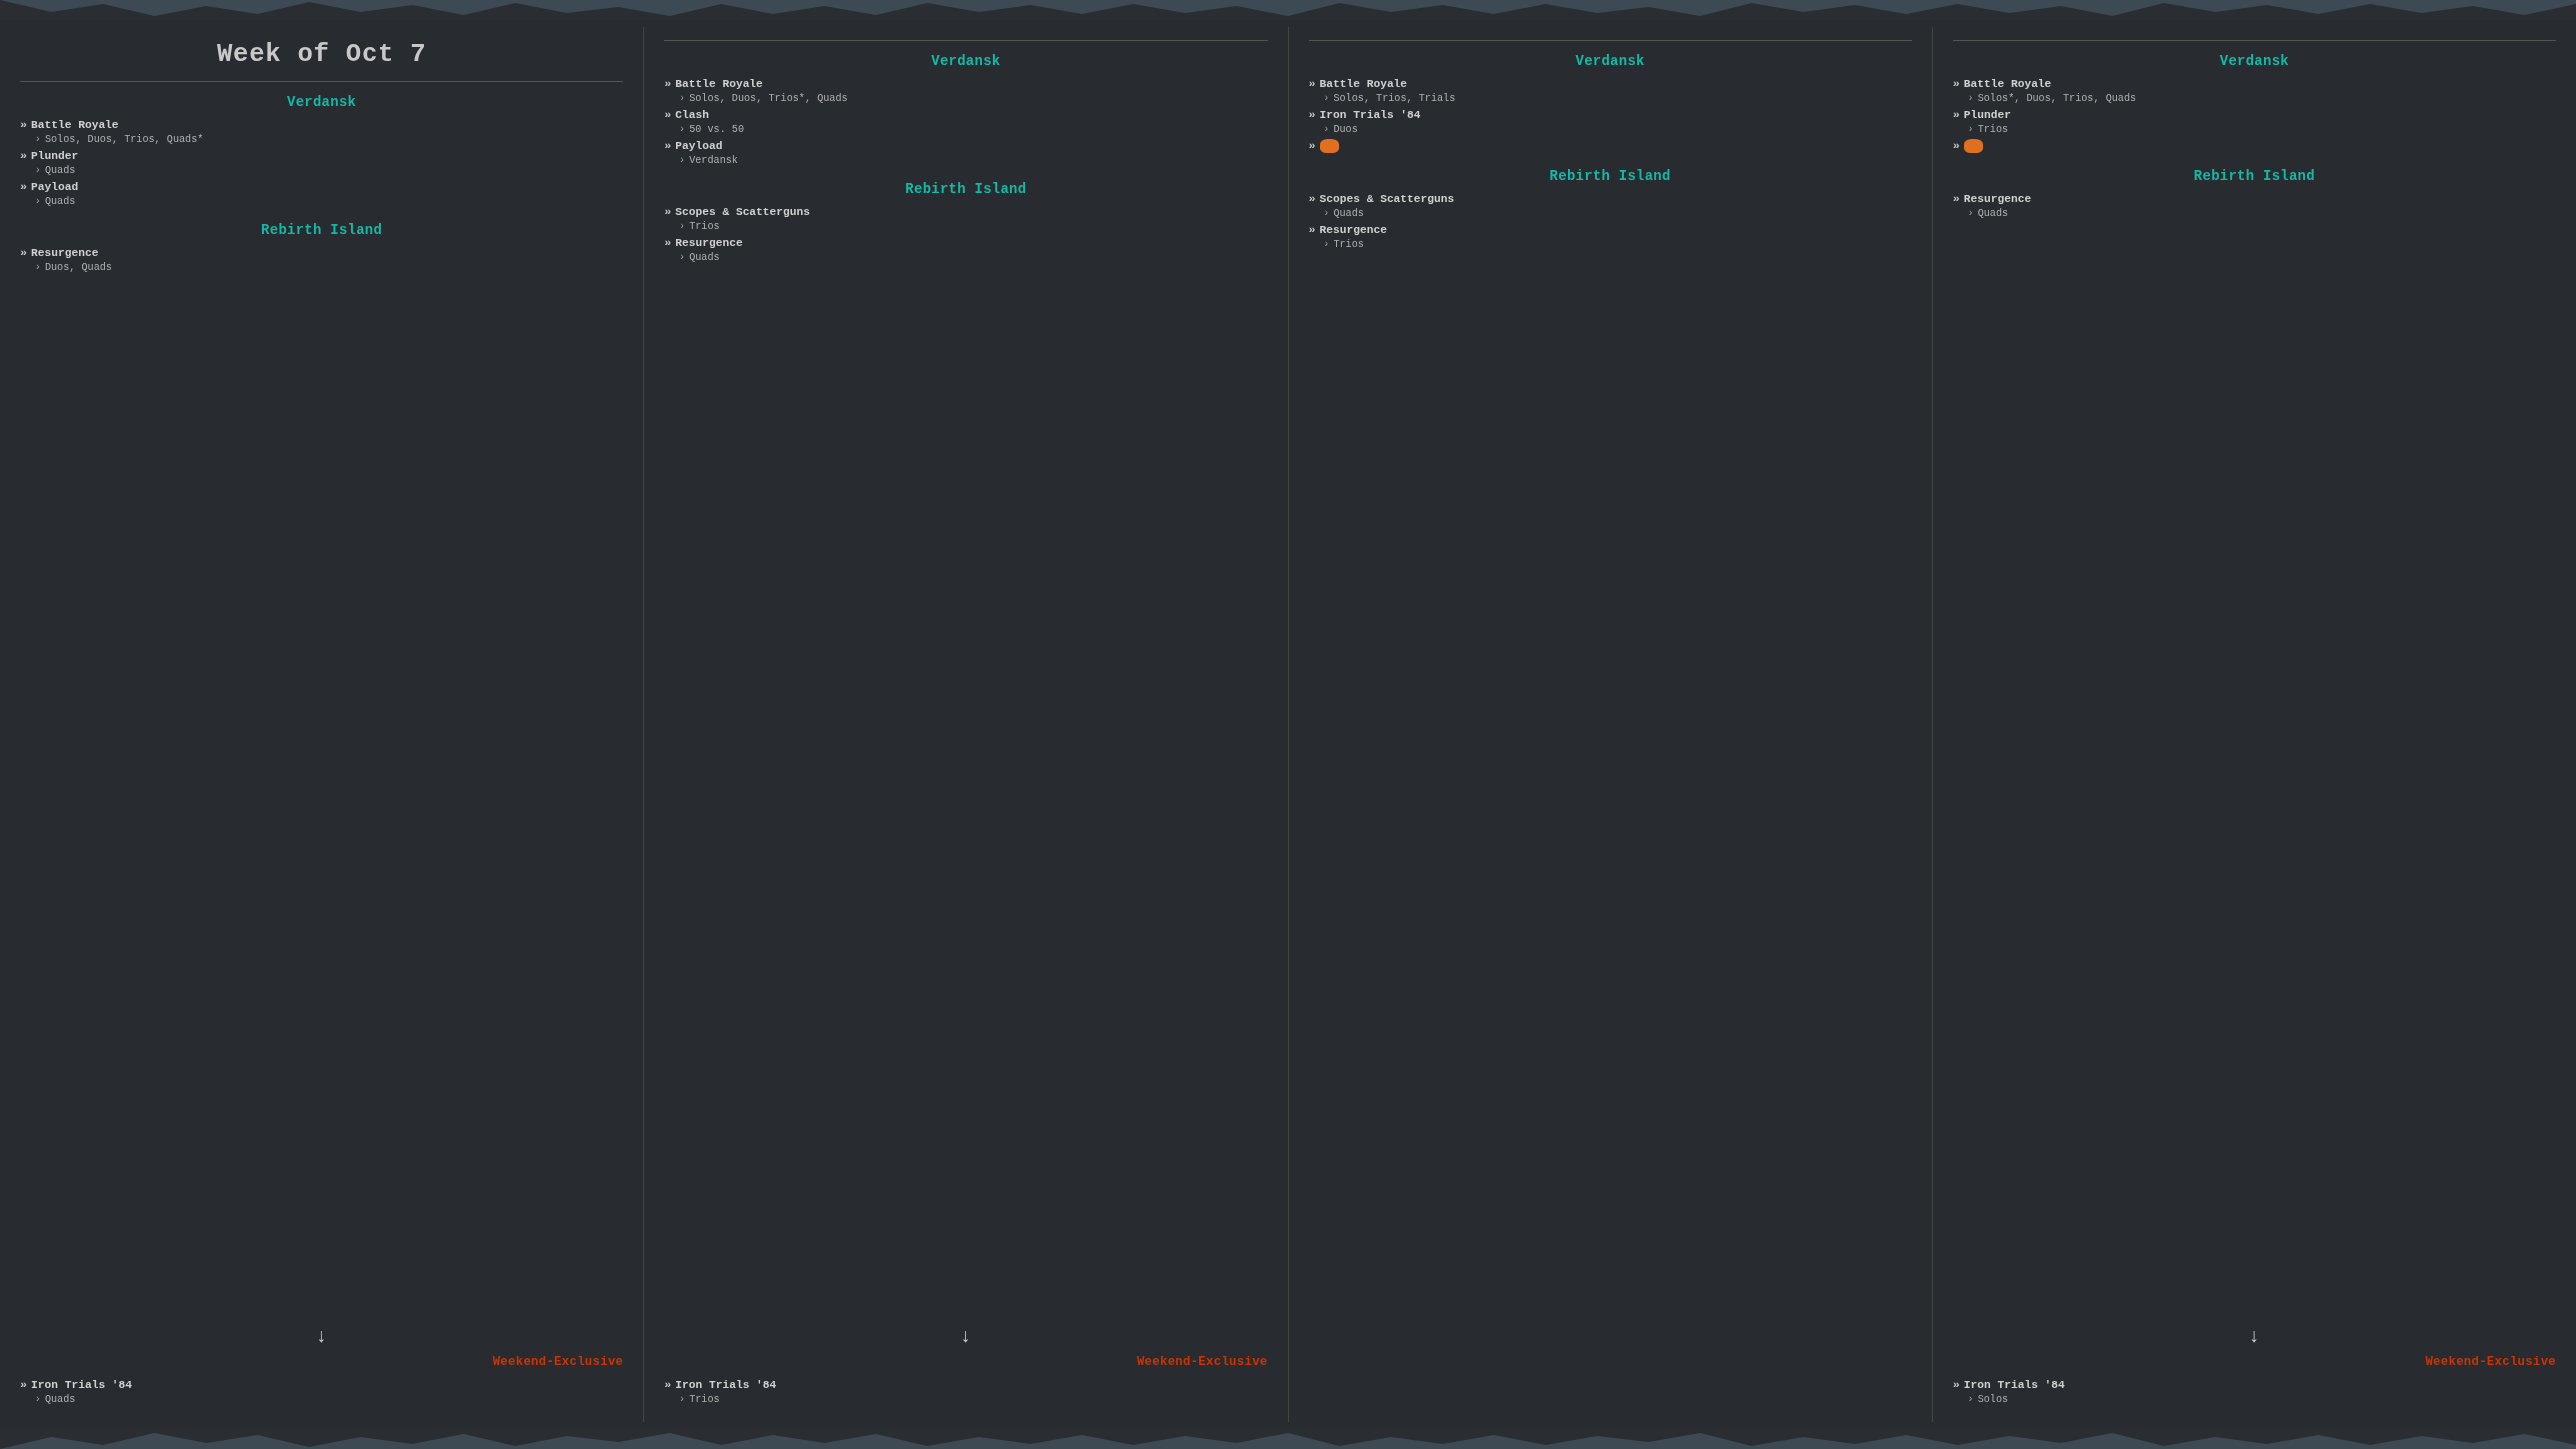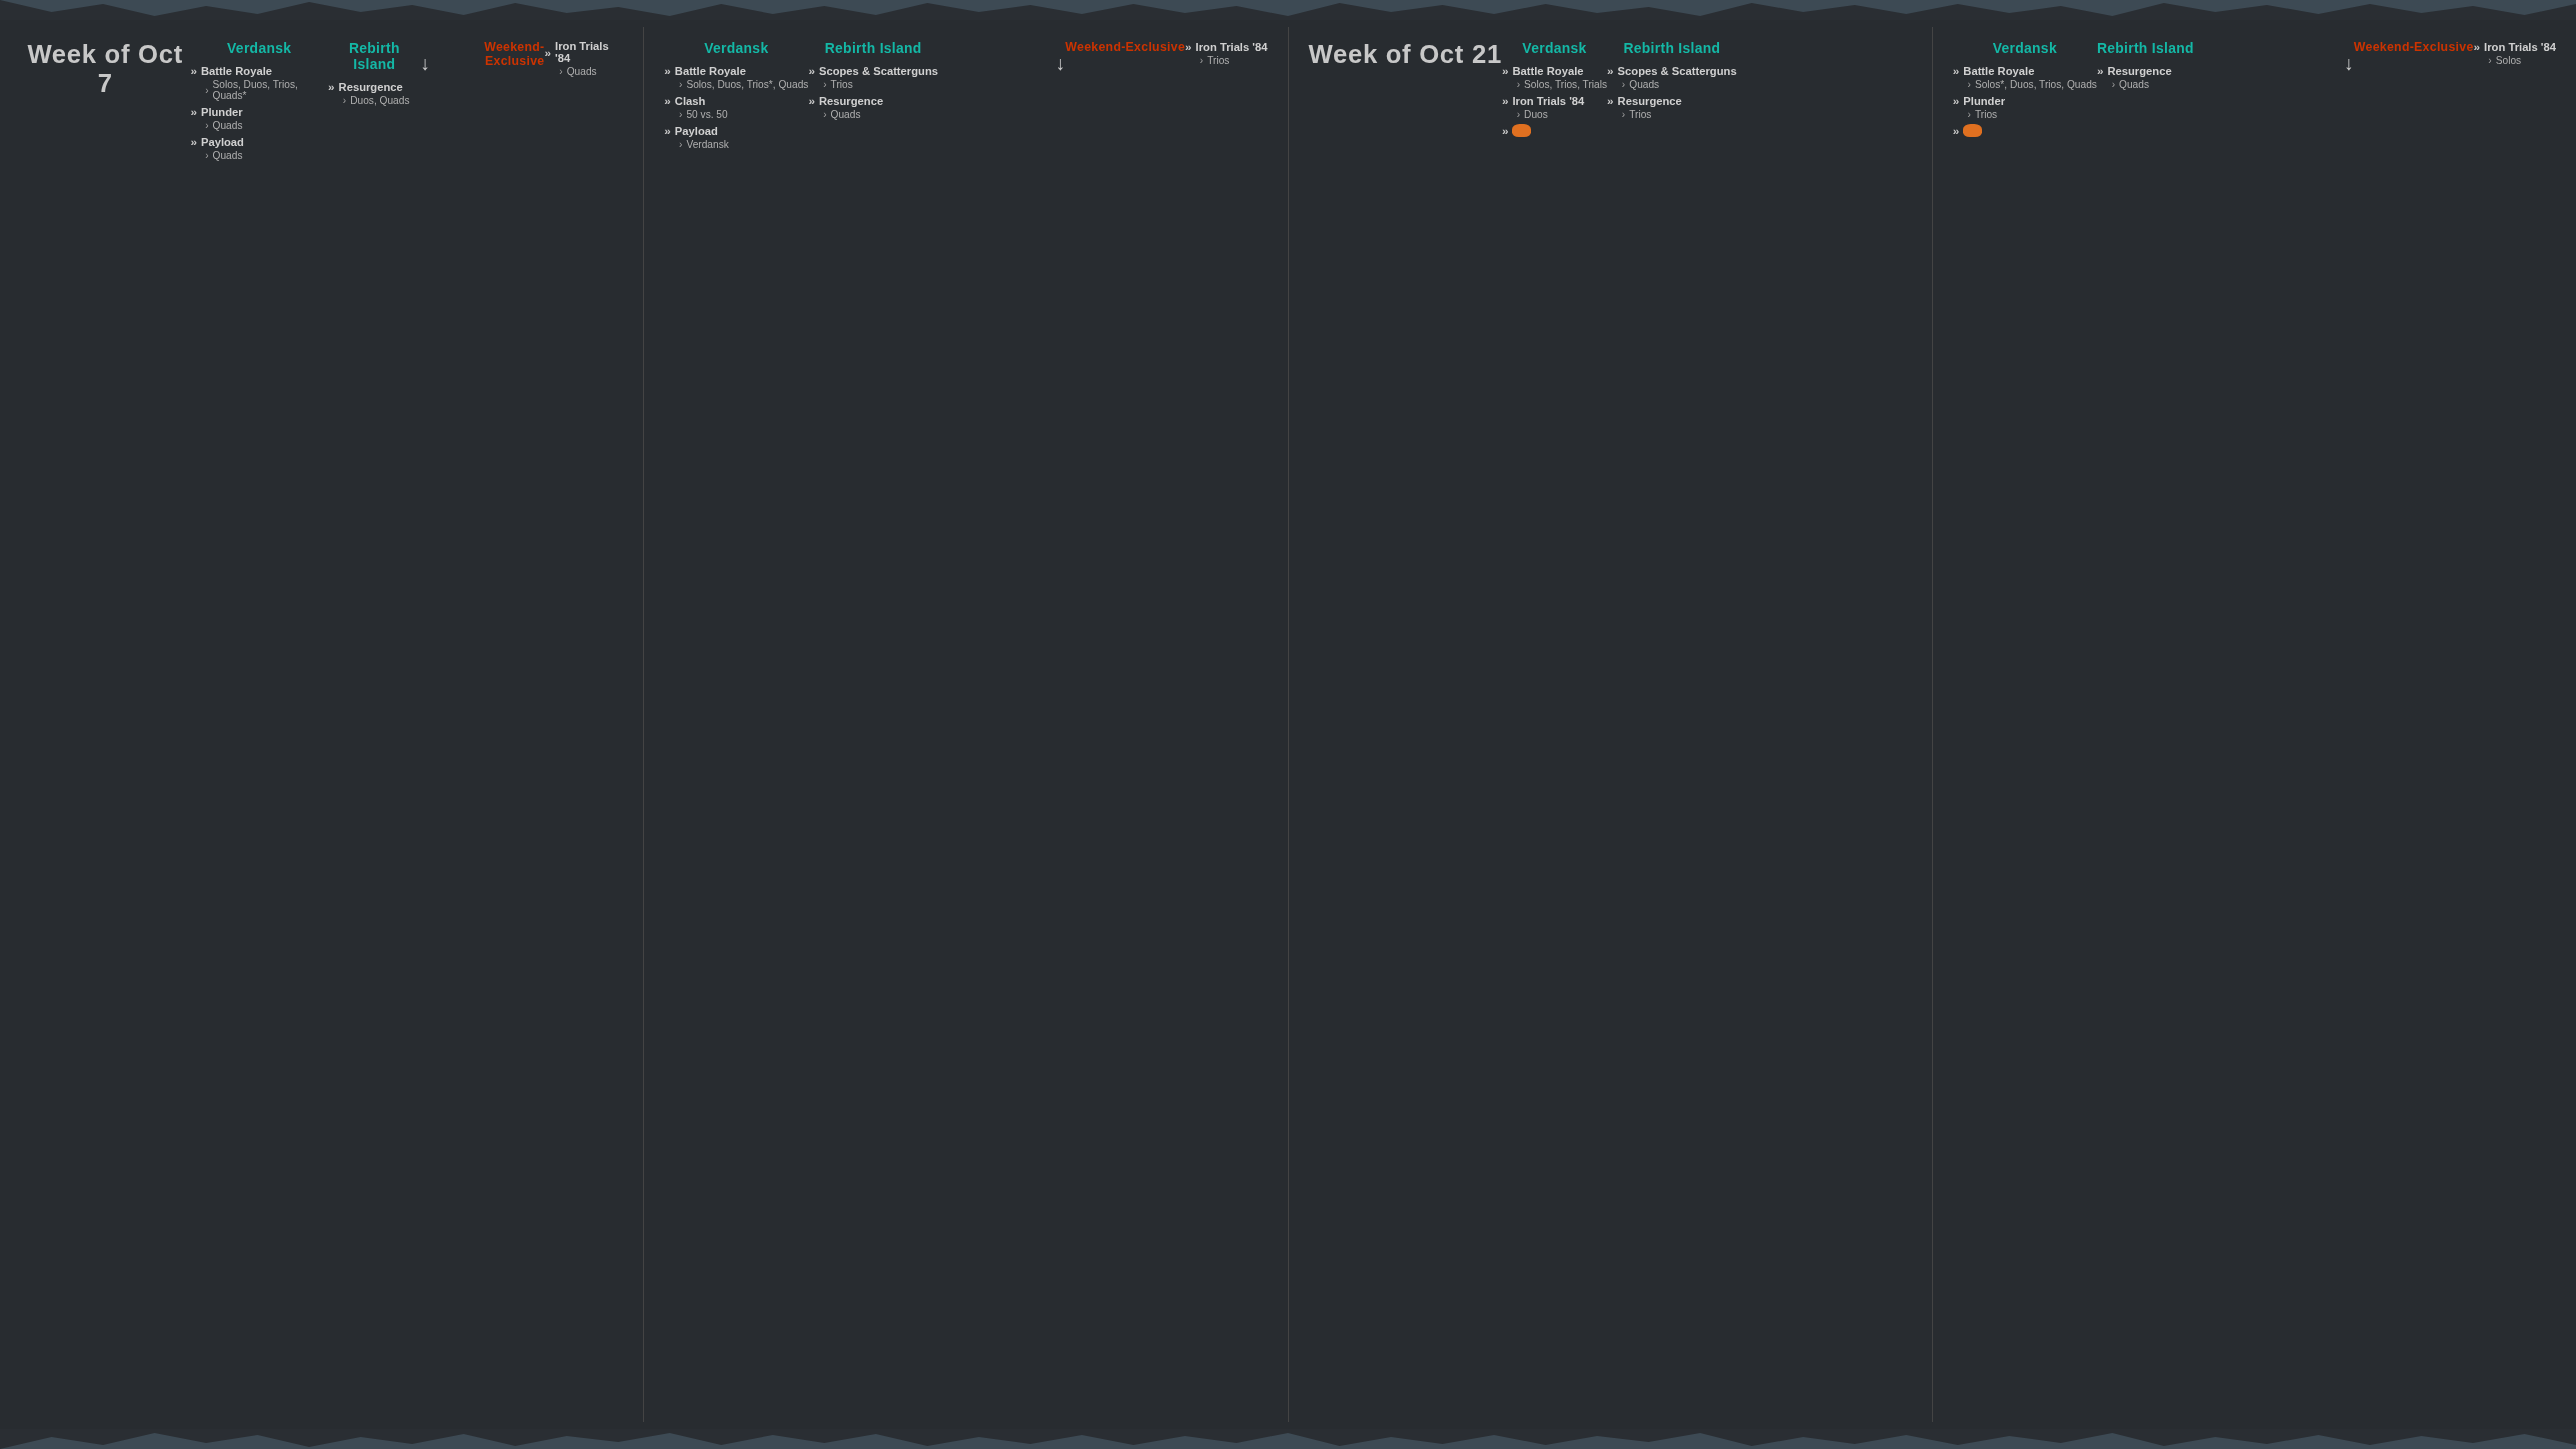--- a/index.html
+++ b/index.html
@@ -48,21 +48,22 @@
       background-color: #282c30;
       display: flex;
       padding: 6.7px 0;
     }
 
     .week-column {
       flex: 1;
       padding: 13.4px 20px;
       border-right: 0.7px solid #444;
       display: flex;
-      flex-direction: row;
+      flex-direction: column;
+      font-family: Liberation Mono, monospace;
     }
 
     .week-column:last-child {
       border-right: none;
     }
 
     .week-title {
       font-size: 2.4rem;
       font-weight: bold;
       color: #c8c8c8;
@@ -288,21 +289,20 @@
           <span class="bullet">»</span>
           <span>Iron Trials '84</span>
         </div>
         <div class="mode-sub">
           <span class="arrow">›</span>
           <span>Trios</span>
         </div>
       </div>
     </div>
     <div class="week-column">
-      <div class="week-title">Week of Oct 21</div>
       <hr class="divider">
       <div class="map-section">
         <div class="map-title">Verdansk</div>
         <div class="mode-item">
           <div class="mode-name">
             <span class="bullet">»</span>
             <span>Battle Royale</span>
           </div>
           <div class="mode-sub">
             <span class="arrow">›</span>

